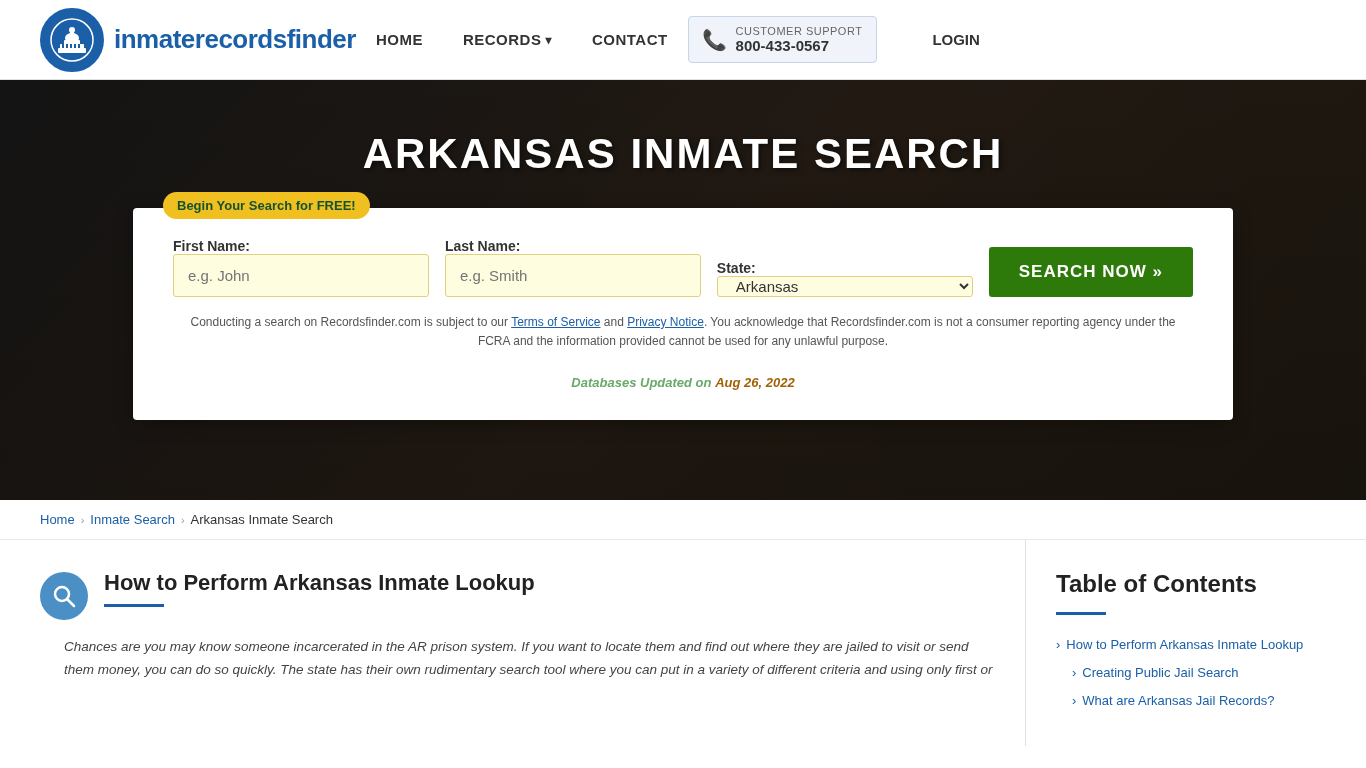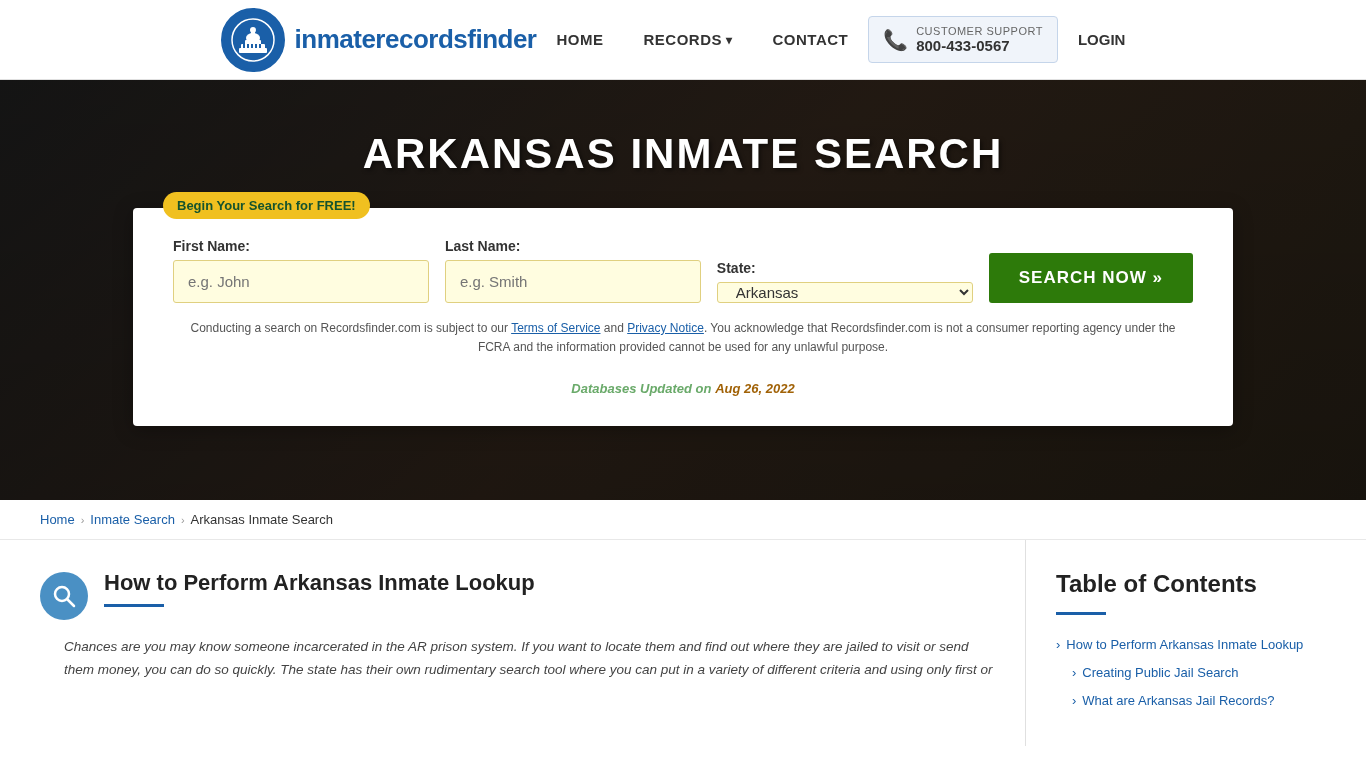--- a/index.html
+++ b/index.html
@@ -2,21 +2,21 @@
 <html><head>
   <meta charset="utf-8">
   <style>
     * { margin: 0; padding: 0; box-sizing: border-box; }
     body { font-family: Arial, sans-serif; font-size: 14px; color: #333; background: #fff; }
 
     
     .header {
       display: flex;
       align-items: center;
-      justify-content: center;
+      justify-content: flex-start;
       padding: 10px 40px;
       background: #fff;
       border-bottom: 1px solid #e0e0e0;
       height: 80px;
     }
     .logo-area {
       display: flex;
       align-items: center;
       gap: 10px;
     }
@@ -87,20 +87,21 @@
       font-weight: 700;
       color: #333;
     }
     .login-btn {
       padding: 10px 20px;
       font-size: 15px;
       font-weight: 700;
       color: #333;
       cursor: pointer;
       text-transform: uppercase;
+      margin-left: 35px;
     }
 
     
     .hero {
       position: relative;
       background: linear-gradient(rgba(0,0,0,0.55), rgba(0,0,0,0.6)), 
                   linear-gradient(135deg, #2c2c2c 0%, #4a3728 50%, #3a3020 100%);
       min-height: 420px;
       display: flex;
       flex-direction: column;
@@ -139,21 +140,21 @@
     }
     .search-row {
       display: flex;
       align-items: flex-end;
       gap: 16px;
       margin-bottom: 16px;
     }
     .field-group {
       display: flex;
       flex-direction: column;
-      gap: 6px;
+      gap: 0;
       flex: 1;
     }
     .field-group label {
       font-size: 14px;
       font-weight: 600;
       color: #333;
     }
     .field-group input {
       background: #fffde0;
       border: 1px solid #e0d080;

